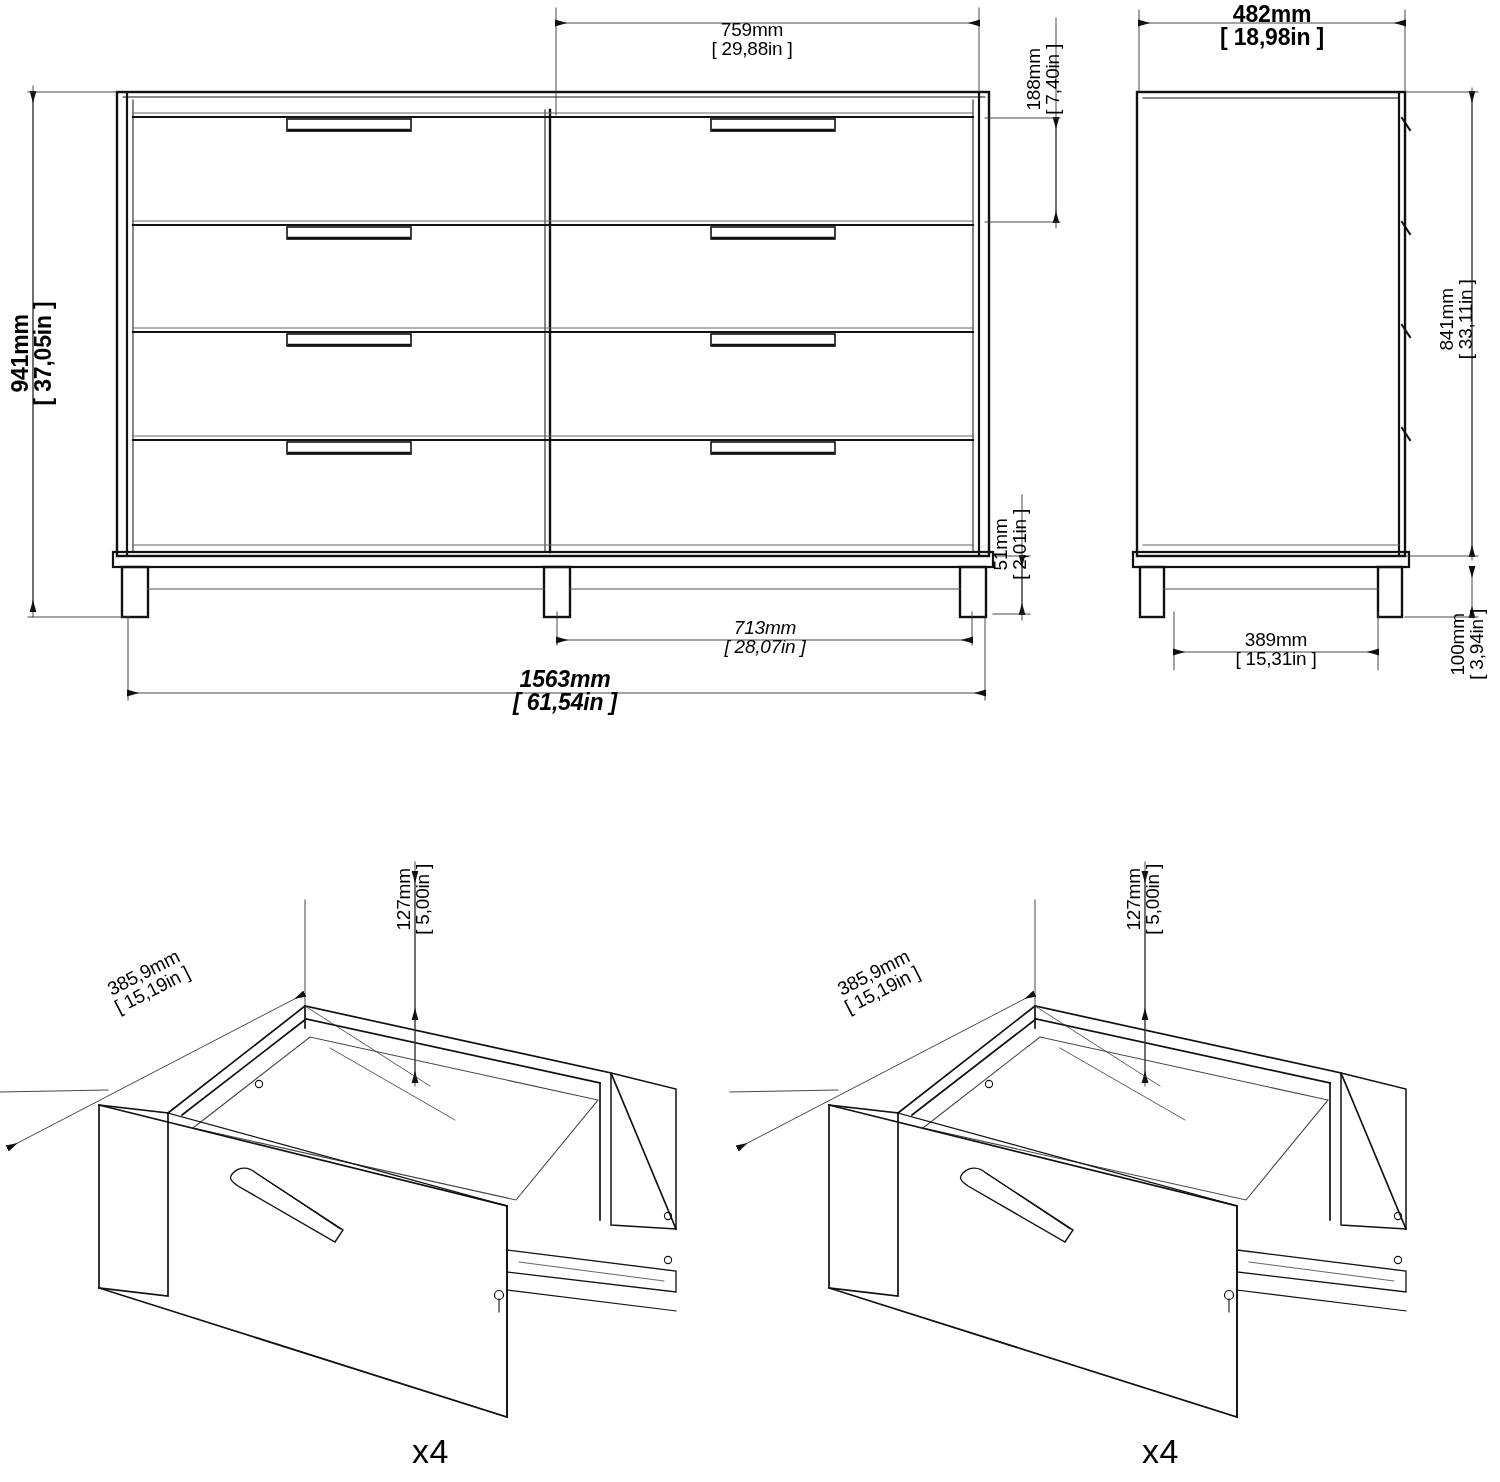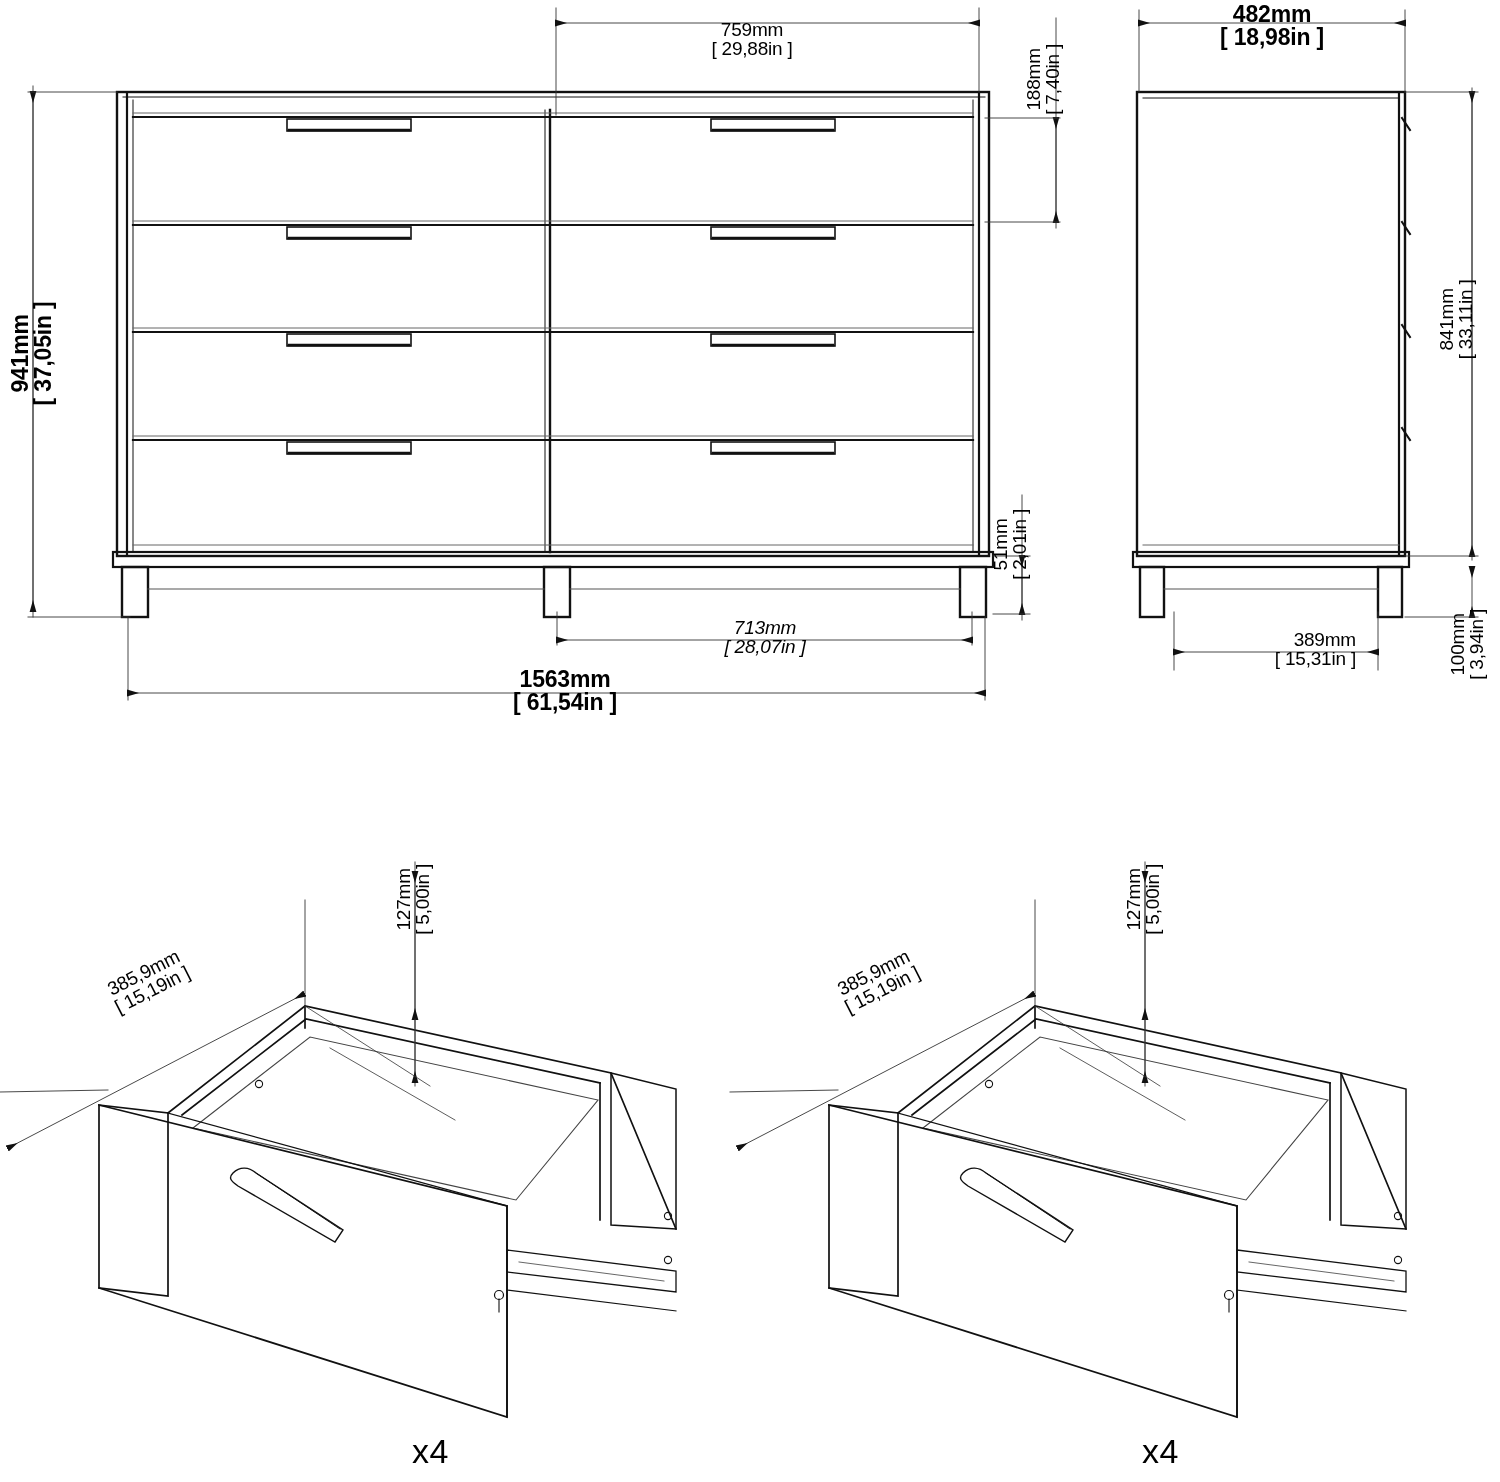--- a/index.html
+++ b/index.html
@@ -267,36 +267,36 @@
 <div class="dimlabel rot90" style="left:940px;top:525px;width:140px;transform:rotate(-90deg);">
   <span class="mm">51mm</span>
   <span class="in">[ 2,01in ]</span>
 </div>
 
 <div class="dimlabel" style="left:685px;top:618px;width:160px;font-style:italic;">
   <span class="mm">713mm</span>
   <span class="in">[ 28,07in ]</span>
 </div>
 
-<div class="dimlabel bold" style="left:475px;top:668px;width:180px;">
+<div class="dimlabel bold" style="left:475px;top:668px;width:180px;font-style:italic;">
   <span class="mm">1563mm</span>
   <span class="in">[ 61,54in ]</span>
 </div>
 
 <div class="dimlabel bold" style="left:1182px;top:3px;width:180px;">
   <span class="mm">482mm</span>
   <span class="in">[ 18,98in ]</span>
 </div>
 
 <div class="dimlabel rot90" style="left:1376px;top:300px;width:160px;transform:rotate(-90deg);">
   <span class="mm">841mm</span>
   <span class="in">[ 33,11in ]</span>
 </div>
 
-<div class="dimlabel" style="left:1196px;top:630px;width:160px;text-align:right;">
+<div class="dimlabel" style="left:1196px;top:630px;width:160px;">
   <span class="mm">389mm</span>
   <span class="in">[ 15,31in ]</span>
 </div>
 
 <div class="dimlabel rot90" style="left:1392px;top:625px;width:150px;transform:rotate(-90deg);">
   <span class="mm">100mm</span>
   <span class="in">[ 3,94in ]</span>
 </div>
 
 <div class="dimlabel" style="left:58px;top:962px;width:180px;transform:rotate(-27deg);">

